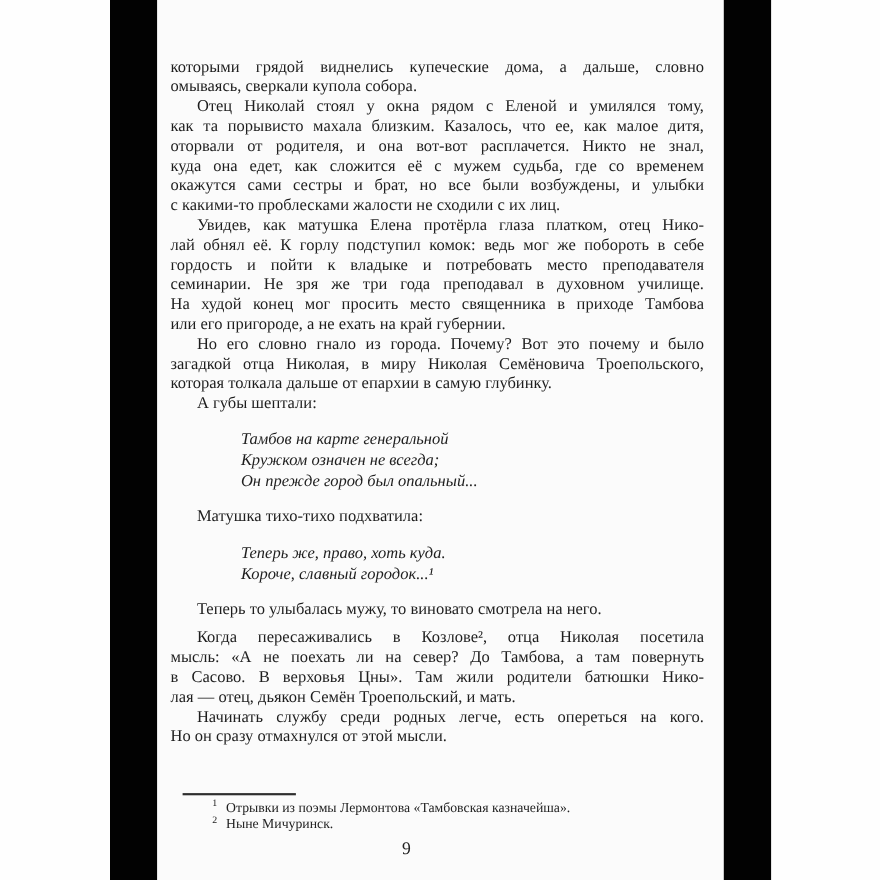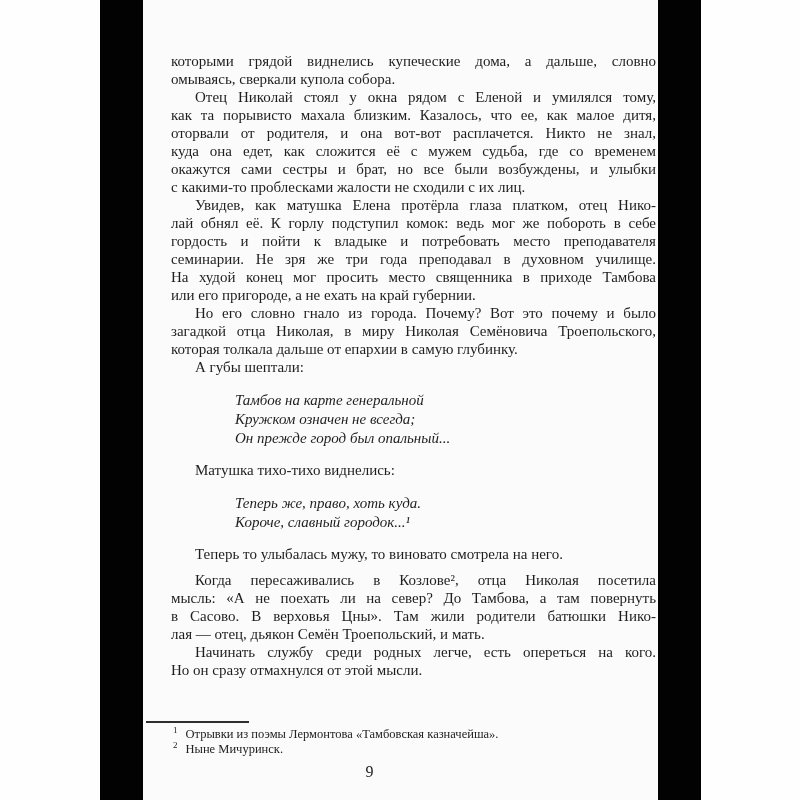--- a/index.html
+++ b/index.html
@@ -10,38 +10,38 @@
   }
   .scene{position:relative;width:800px;height:800px;background:#fefefe;}
   .band{position:absolute;top:0;bottom:0;width:43px;background:#020202;}
   .band-left{left:100px;}
   .band-right{left:658px;}
   .page{
     position:absolute;left:143px;top:0;width:515px;height:800px;
     background:#fbfbfb;color:#1e1e1e;
   }
   .text-block{
-    position:absolute;left:28px;top:52px;width:485px;
+    position:absolute;left:12px;top:52px;width:485px;
     font-size:15px;
   }
   .para .line{line-height:18px;white-space:nowrap;}
   .para .line.just{
     white-space:normal;
     text-align:justify;
     text-align-last:justify;
   }
   .line.indent{text-indent:24px;}
   .verse{
     margin:15px 0 13px 64px;
     font-style:italic;
   }
   .verse .line{line-height:19px;white-space:nowrap;}
   .space-before{margin-top:8px;}
   .footnote-area{
-    position:absolute;left:8px;top:721px;width:485px;
+    position:absolute;left:28px;top:721px;width:485px;
   }
   .footnote-rule{
     width:103px;margin-left:-5px;
     border-top:2px solid #2e2e2e;
   }
   .footnotes{margin-top:4px;}
   .footnote{
     padding-left:22px;
     font-size:12.5px;line-height:15px;color:#222;
     white-space:nowrap;
@@ -90,21 +90,21 @@
         </div>
         <div class="para">
           <div class="line indent">А губы шептали:</div>
         </div>
         <div class="verse">
           <div class="line">Тамбов на карте генеральной</div>
           <div class="line">Кружком означен не всегда;</div>
           <div class="line">Он прежде город был опальный...</div>
         </div>
         <div class="para">
-          <div class="line indent">Матушка тихо-тихо виднелись:</div>
+          <div class="line indent">Матушка тихо-тихо подхватила:</div>
         </div>
         <div class="verse">
           <div class="line">Теперь же, право, хоть куда.</div>
           <div class="line">Короче, славный городок...¹</div>
         </div>
         <div class="para">
           <div class="line indent">Теперь то улыбалась мужу, то виновато смотрела на него.</div>
         </div>
         <div class="para space-before">
           <div class="line just indent">Когда пересаживались в Козлове², отца Николая посетила</div>

